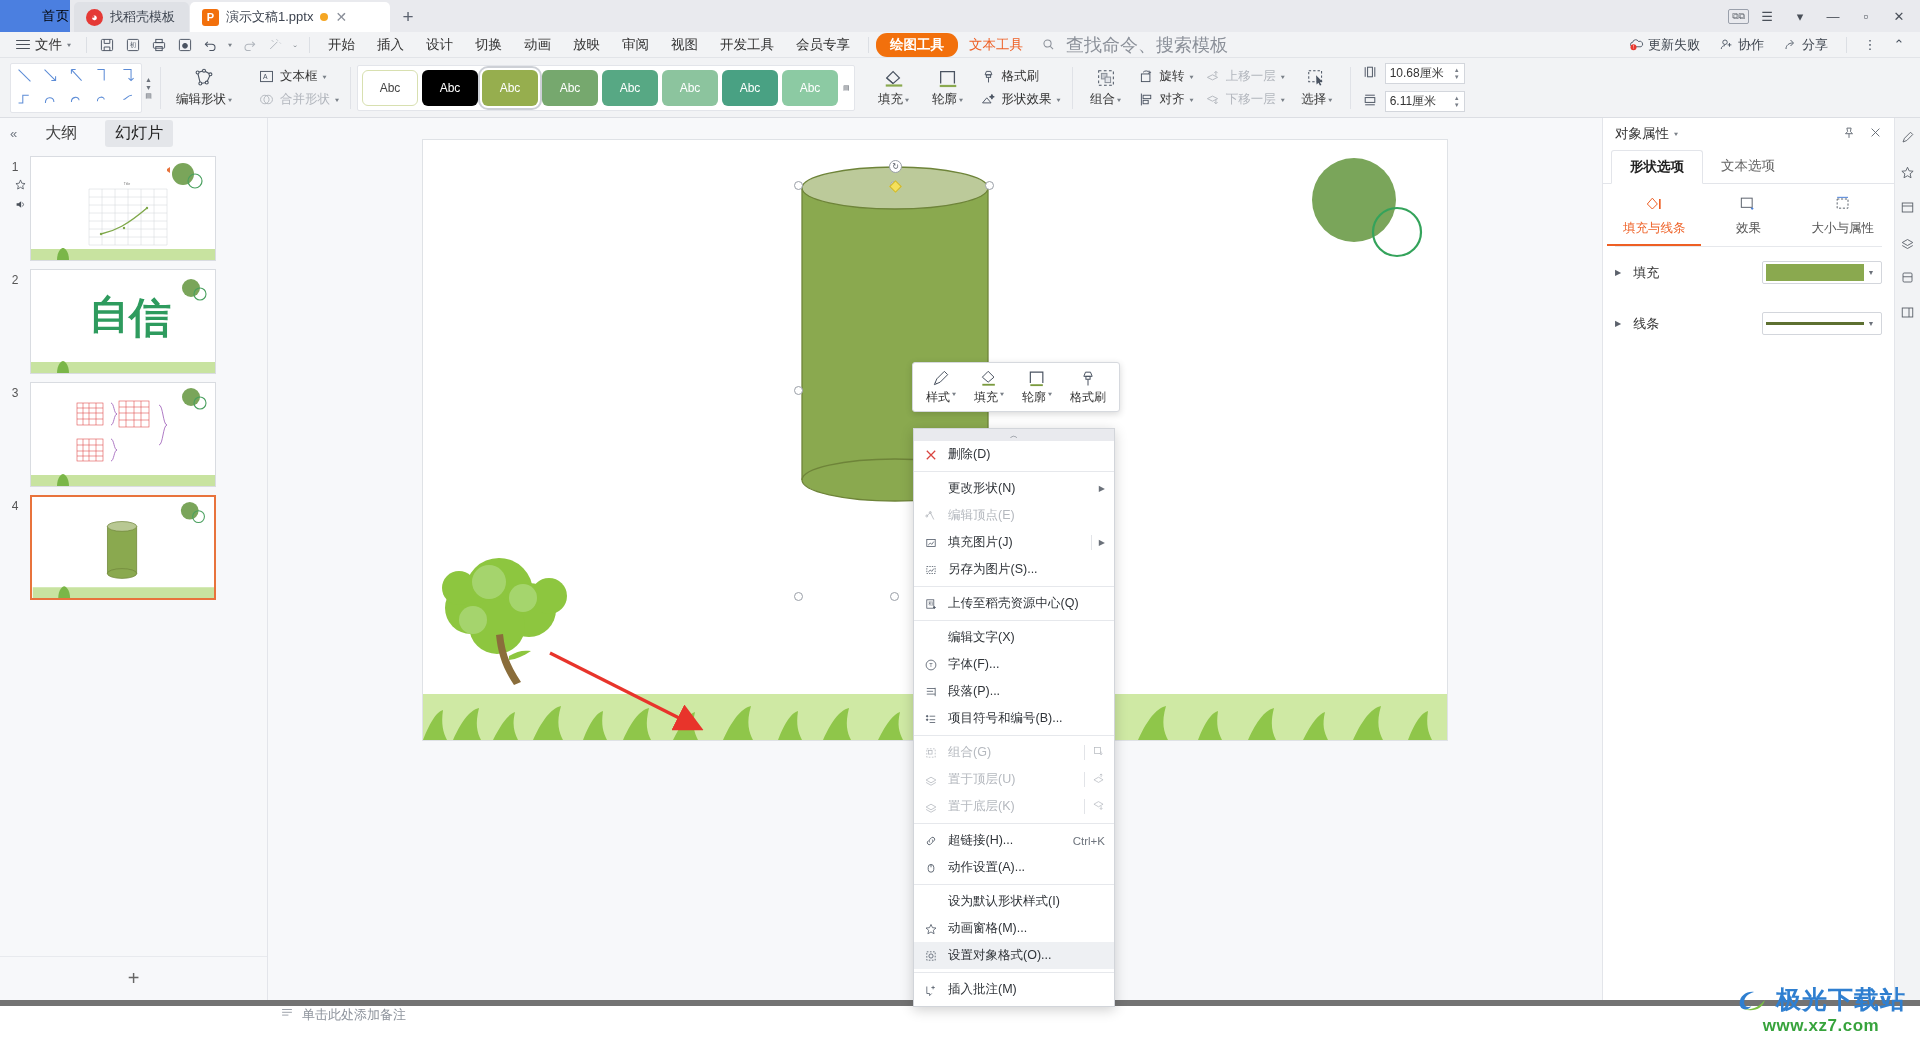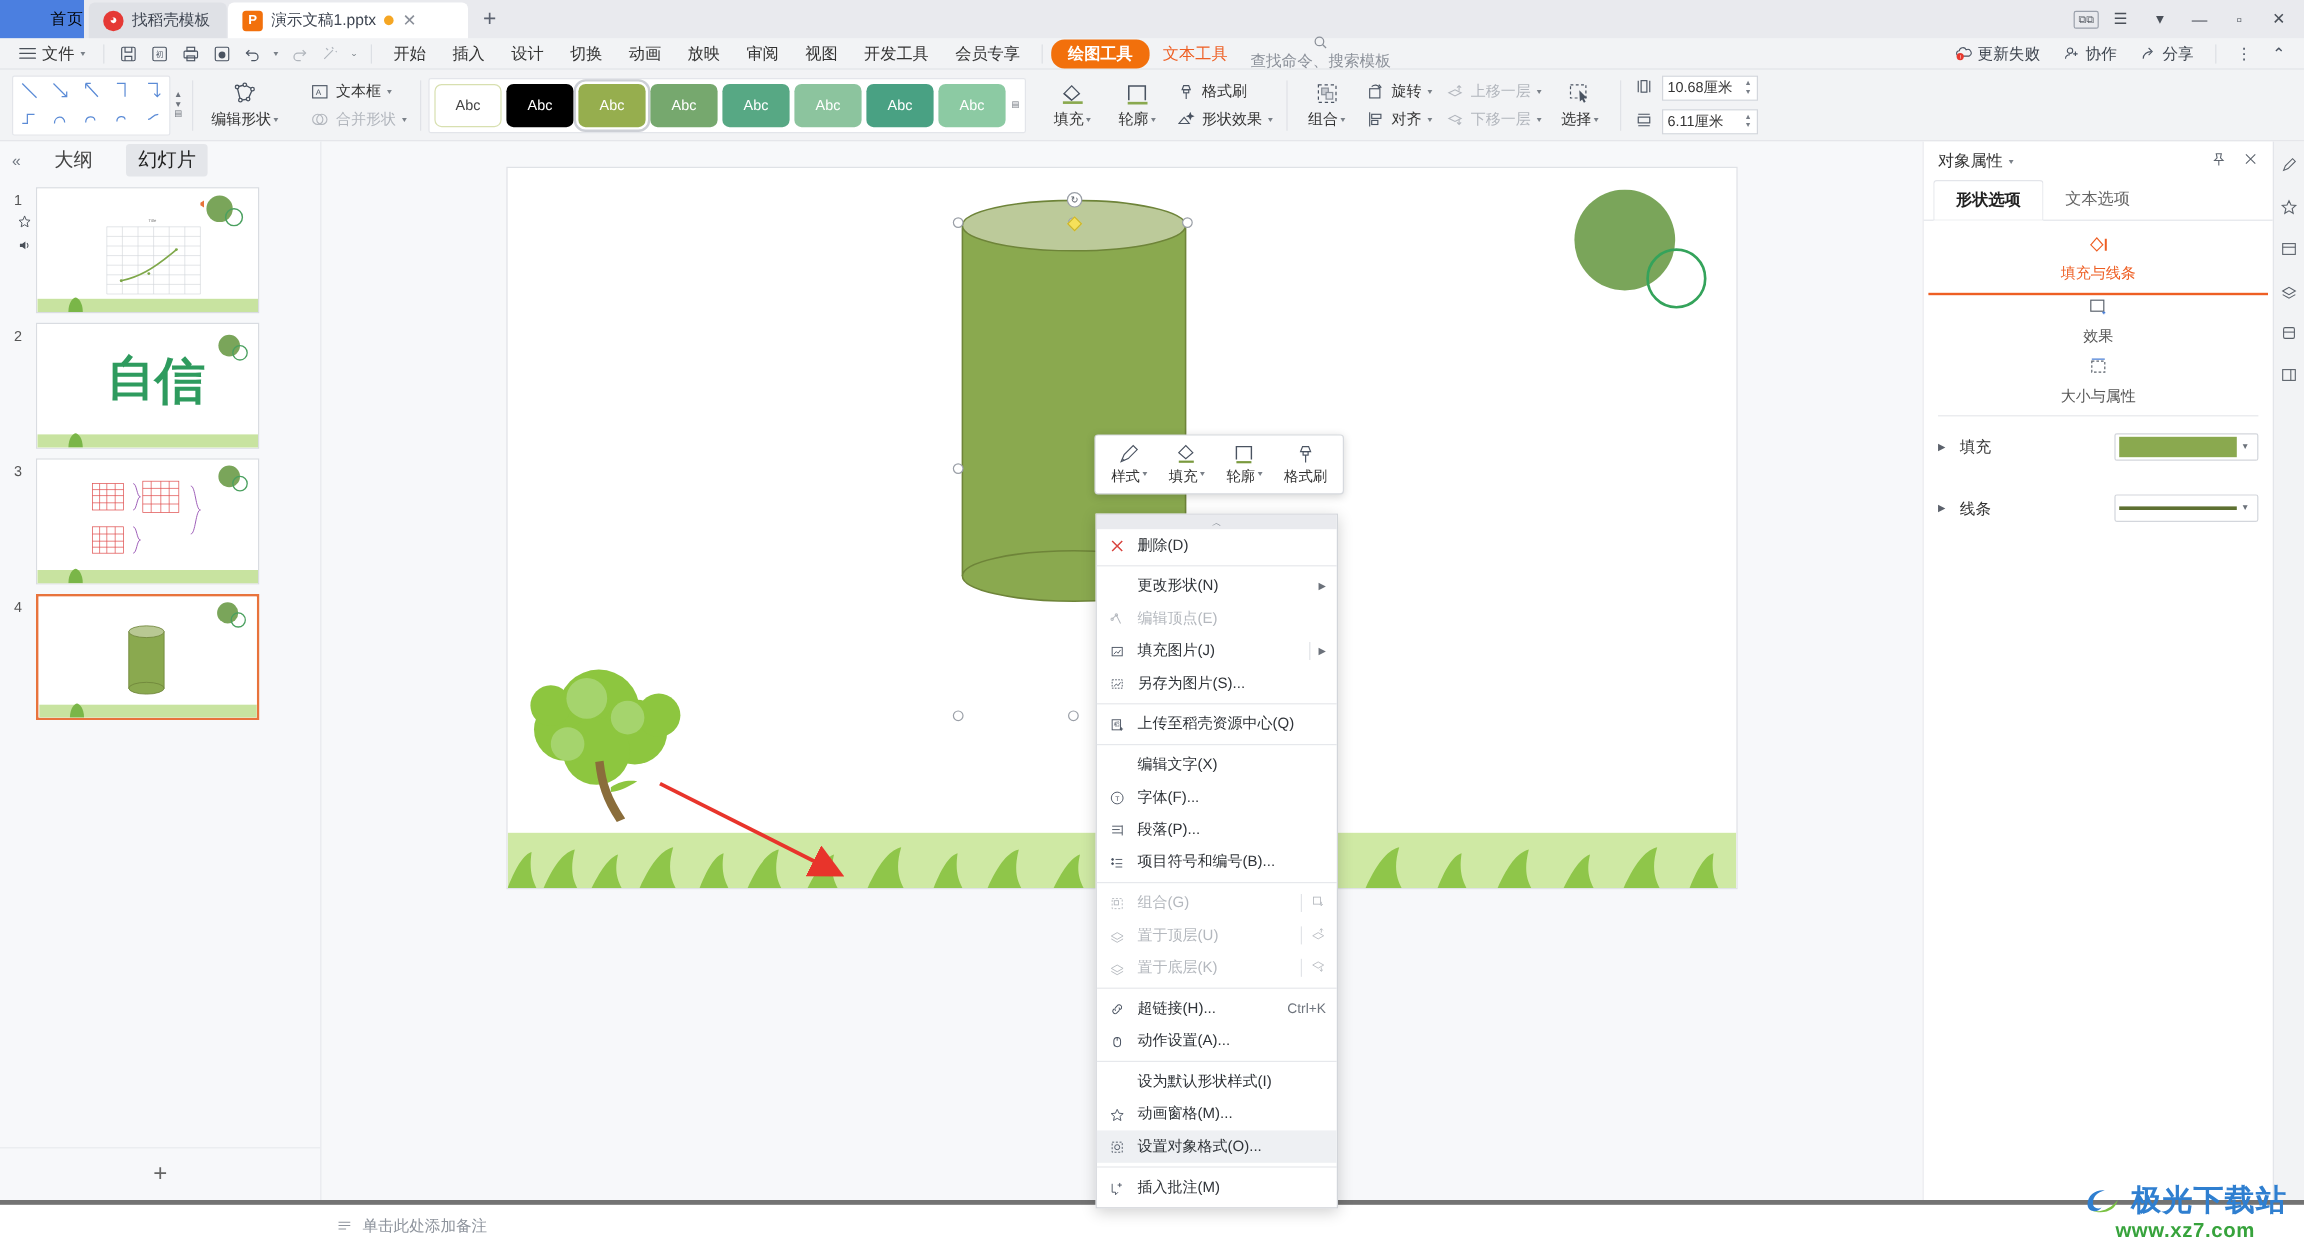--- a/index.html
+++ b/index.html
@@ -37,21 +37,21 @@
   .mfile{display:flex;align-items:center;gap:5px;font-size:13.5px;color:#333;padding:0 8px;}
   .hamb{display:inline-block;width:14px;}
   .hamb i{display:block;height:1.6px;background:#4a5059;margin:2.6px 0;border-radius:1px;}
   .caret{font-size:8px;color:#7a8088;transform:scaleY(.8);}
   .vdiv{width:1px;height:16px;background:#dcdfe4;margin:0 7px;}
   .qicon{width:26px;height:22px;display:flex;align-items:center;justify-content:center;color:#4a5361;}
   .qicon svg{width:16px;height:16px;}
   .rtab{font-size:13.5px;color:#333;padding:3px 11px;white-space:nowrap;}
   .rtab.hot{background:#f2700c;color:#fff;border-radius:11px;padding:3px 14px;font-weight:bold;}
   .rtab.orange{color:#ee5f24;}
-  .searchbox{display:flex;align-items:center;gap:0;color:#8b9099;font-size:13px;margin-left:8px;flex-direction:column;}
+  .searchbox{display:flex;align-items:center;gap:11px;color:#8b9099;font-size:18px;margin-left:8px;}
   .mb-right{margin-left:auto;display:flex;align-items:center;gap:3px;color:#3f4650;font-size:13px;}
   .mb-right .it{display:flex;align-items:center;gap:4px;padding:0 8px;white-space:nowrap;}
 
   
   .ribbon{height:60px;background:#f2f3f5;display:flex;align-items:center;padding:0 4px;
     border-bottom:1px solid #dcdee3;}
   .rgroup{display:flex;align-items:center;height:56px;padding:0 6px;}
   .rsep{width:1px;height:42px;background:#e0e2e7;}
   .lines-grid{display:grid;grid-template-columns:repeat(5,26px);grid-template-rows:24px 24px;
     border:1px solid #e3e5ea;background:#fff;border-radius:2px;}
@@ -97,32 +97,32 @@
     overflow:hidden;}
   .thumb.active{border:2px solid #e8733c;}
   .sp-bottom{height:44px;display:flex;align-items:center;justify-content:center;
     border-top:1px solid #e8eaee;color:#666;font-size:20px;font-weight:300;}
 
   
   .canvaswrap{flex:1;background:#f7f8fa;display:flex;align-items:flex-start;justify-content:center;
     position:relative;padding-top:22px;overflow:hidden;}
   .slide{width:1024px;height:600px;background:#fff;box-shadow:0 0 0 1px #dfe2e6;position:relative;overflow:hidden;}
 
-  .notesbar{height:40px;background:#fff;border-top:4px solid #737373;display:flex;align-items:center;
+  .notesbar{height:40px;background:#fff;border-top:6px solid #737373;display:flex;
     padding-left:280px;color:#8d939c;font-size:13px;gap:8px;}
 
   
   .rightpanel{width:292px;background:#fff;border-left:1px solid #e3e5ea;display:flex;flex-direction:column;}
   .rp-head{height:32px;display:flex;align-items:center;padding:0 12px;font-size:13.5px;color:#333;}
   .rp-head .rp-act{margin-left:auto;display:flex;gap:13px;color:#5d646e;}
   .rp-tabs{display:flex;border-bottom:1px solid #e3e5ea;padding:0 8px;}
   .rp-tab{padding:7px 18px;font-size:13.5px;color:#666;}
   .rp-tab.active{color:#222;font-weight:bold;border:1px solid #e3e5ea;border-bottom:1px solid #fff;
     margin-bottom:-1px;border-radius:3px 3px 0 0;}
-  .rp-sub{display:flex;padding:10px 4px 0;gap:0;flex-direction:column;}
+  .rp-sub{display:flex;padding:10px 4px 0;gap:0;}
   .rp-si{flex:1;display:flex;flex-direction:column;align-items:center;gap:6px;font-size:12.5px;
     color:#555;padding-bottom:7px;}
   .rp-si.active{color:#ee5f24;border-bottom:2px solid #ee5f24;}
   .rp-si svg{width:20px;height:20px;}
   .rp-divider{height:1px;background:#e6e8ec;margin:0 12px;}
   .rp-row{display:flex;align-items:center;padding:14px 12px;gap:8px;}
   .rp-label{font-size:13px;color:#333;}
   .tri{font-size:8px;color:#5b616b;margin-right:4px;}
   .colorctl{margin-left:auto;display:flex;align-items:center;border:1px solid #d3d6dc;
     border-radius:2px;height:23px;width:120px;padding:2px 3px;background:#fff;}

